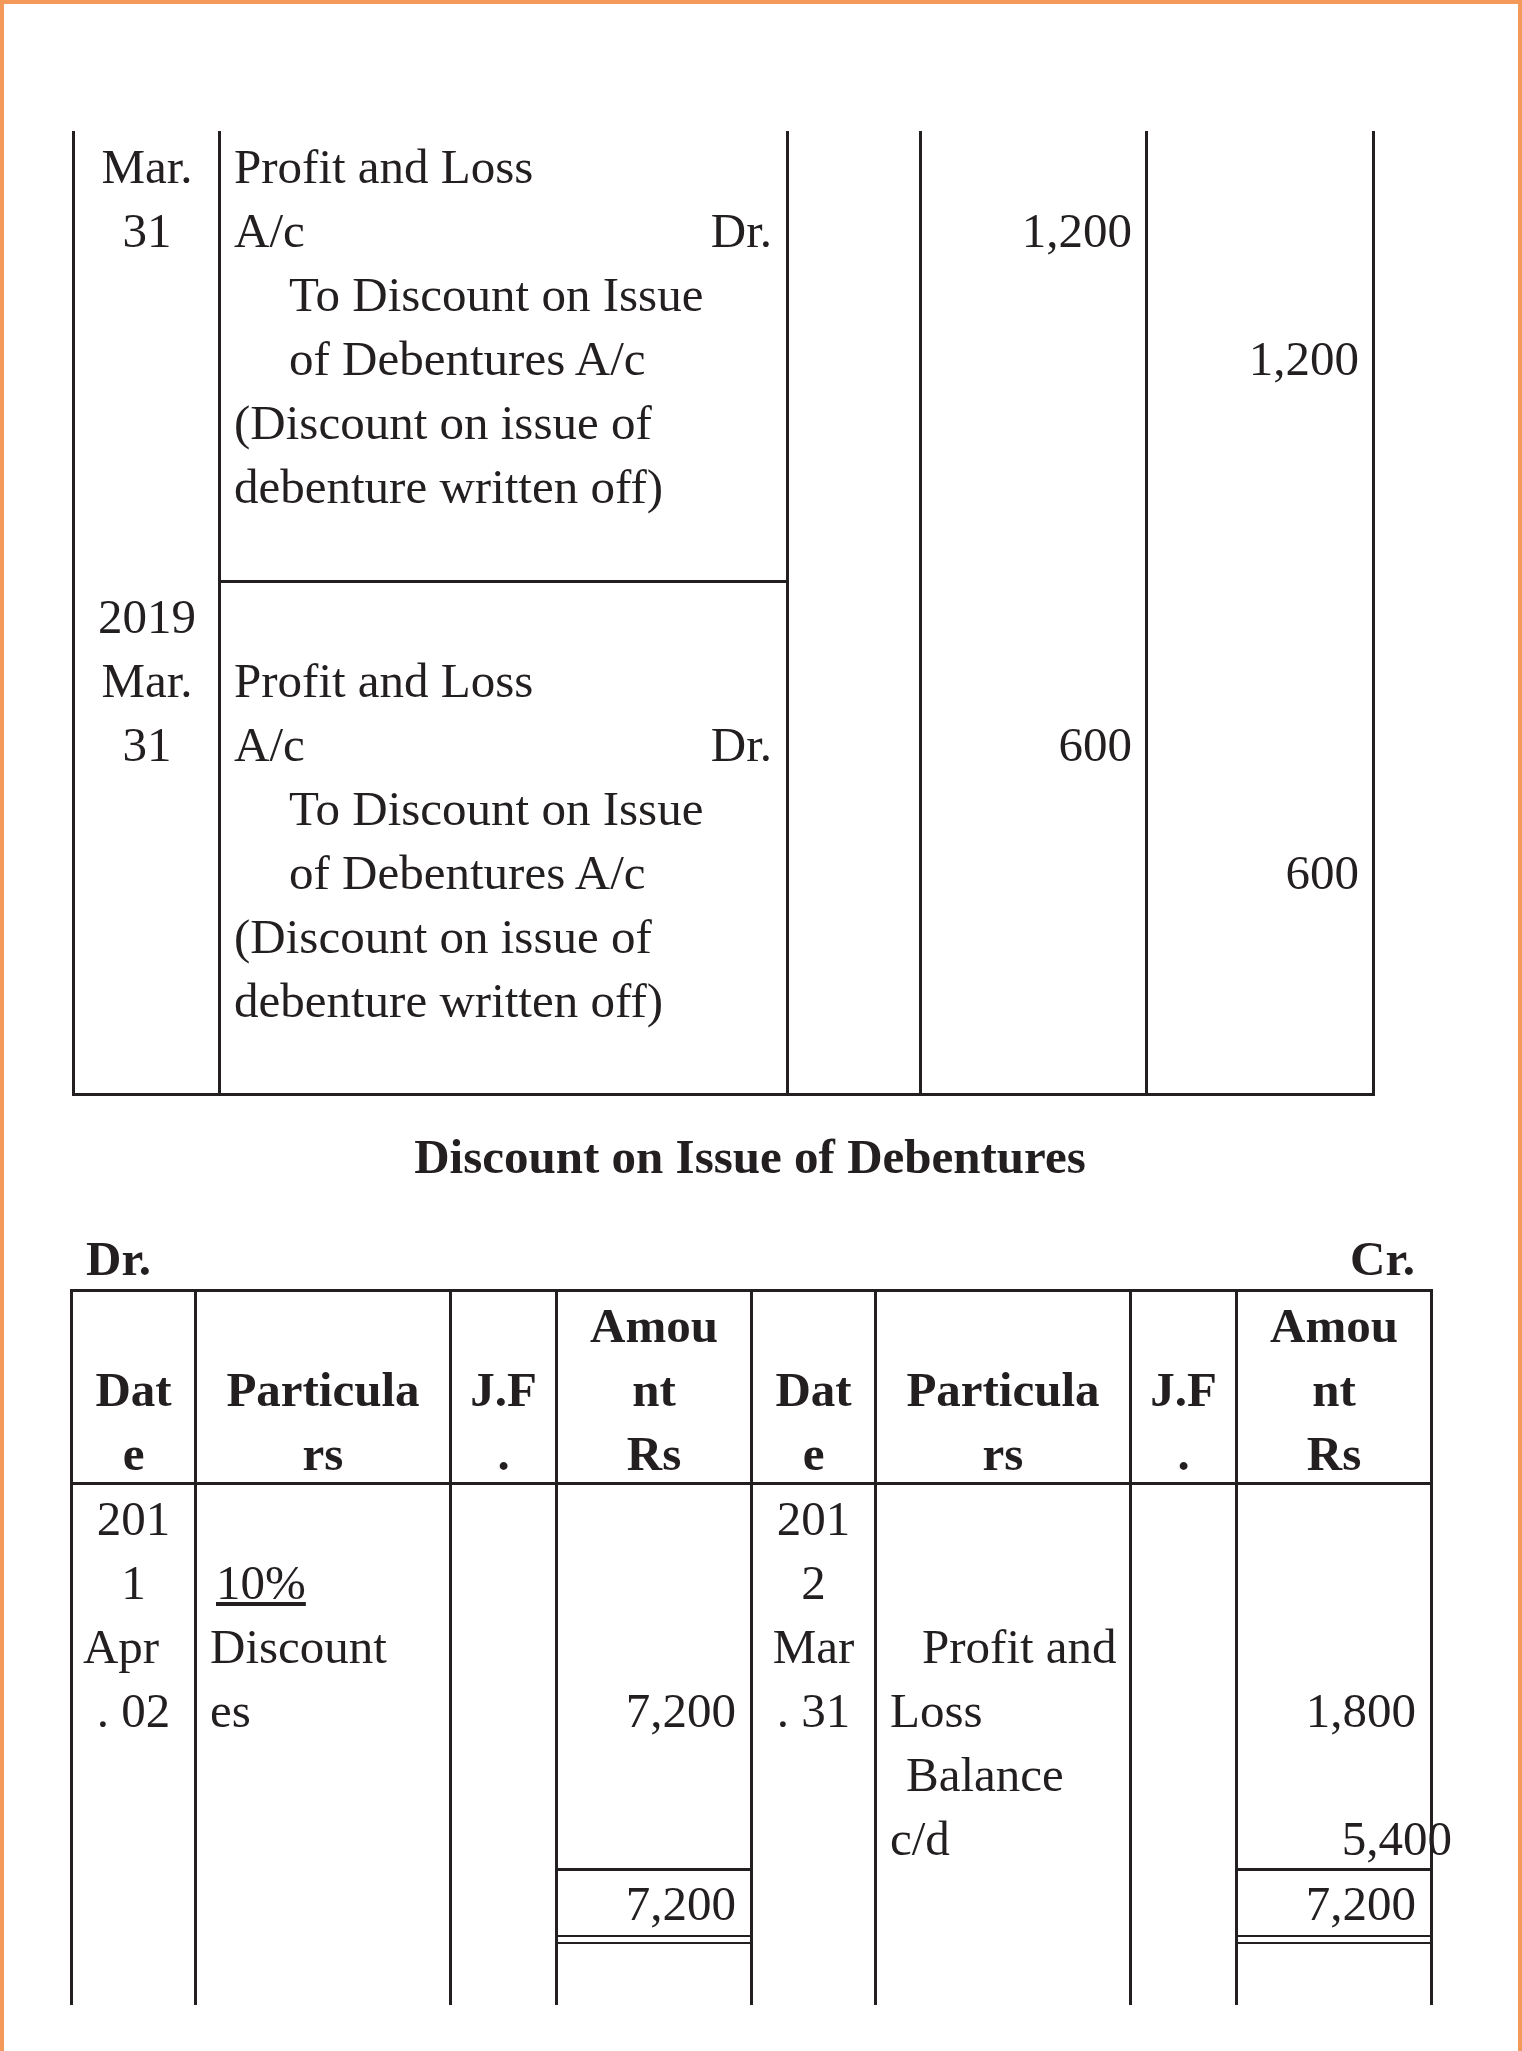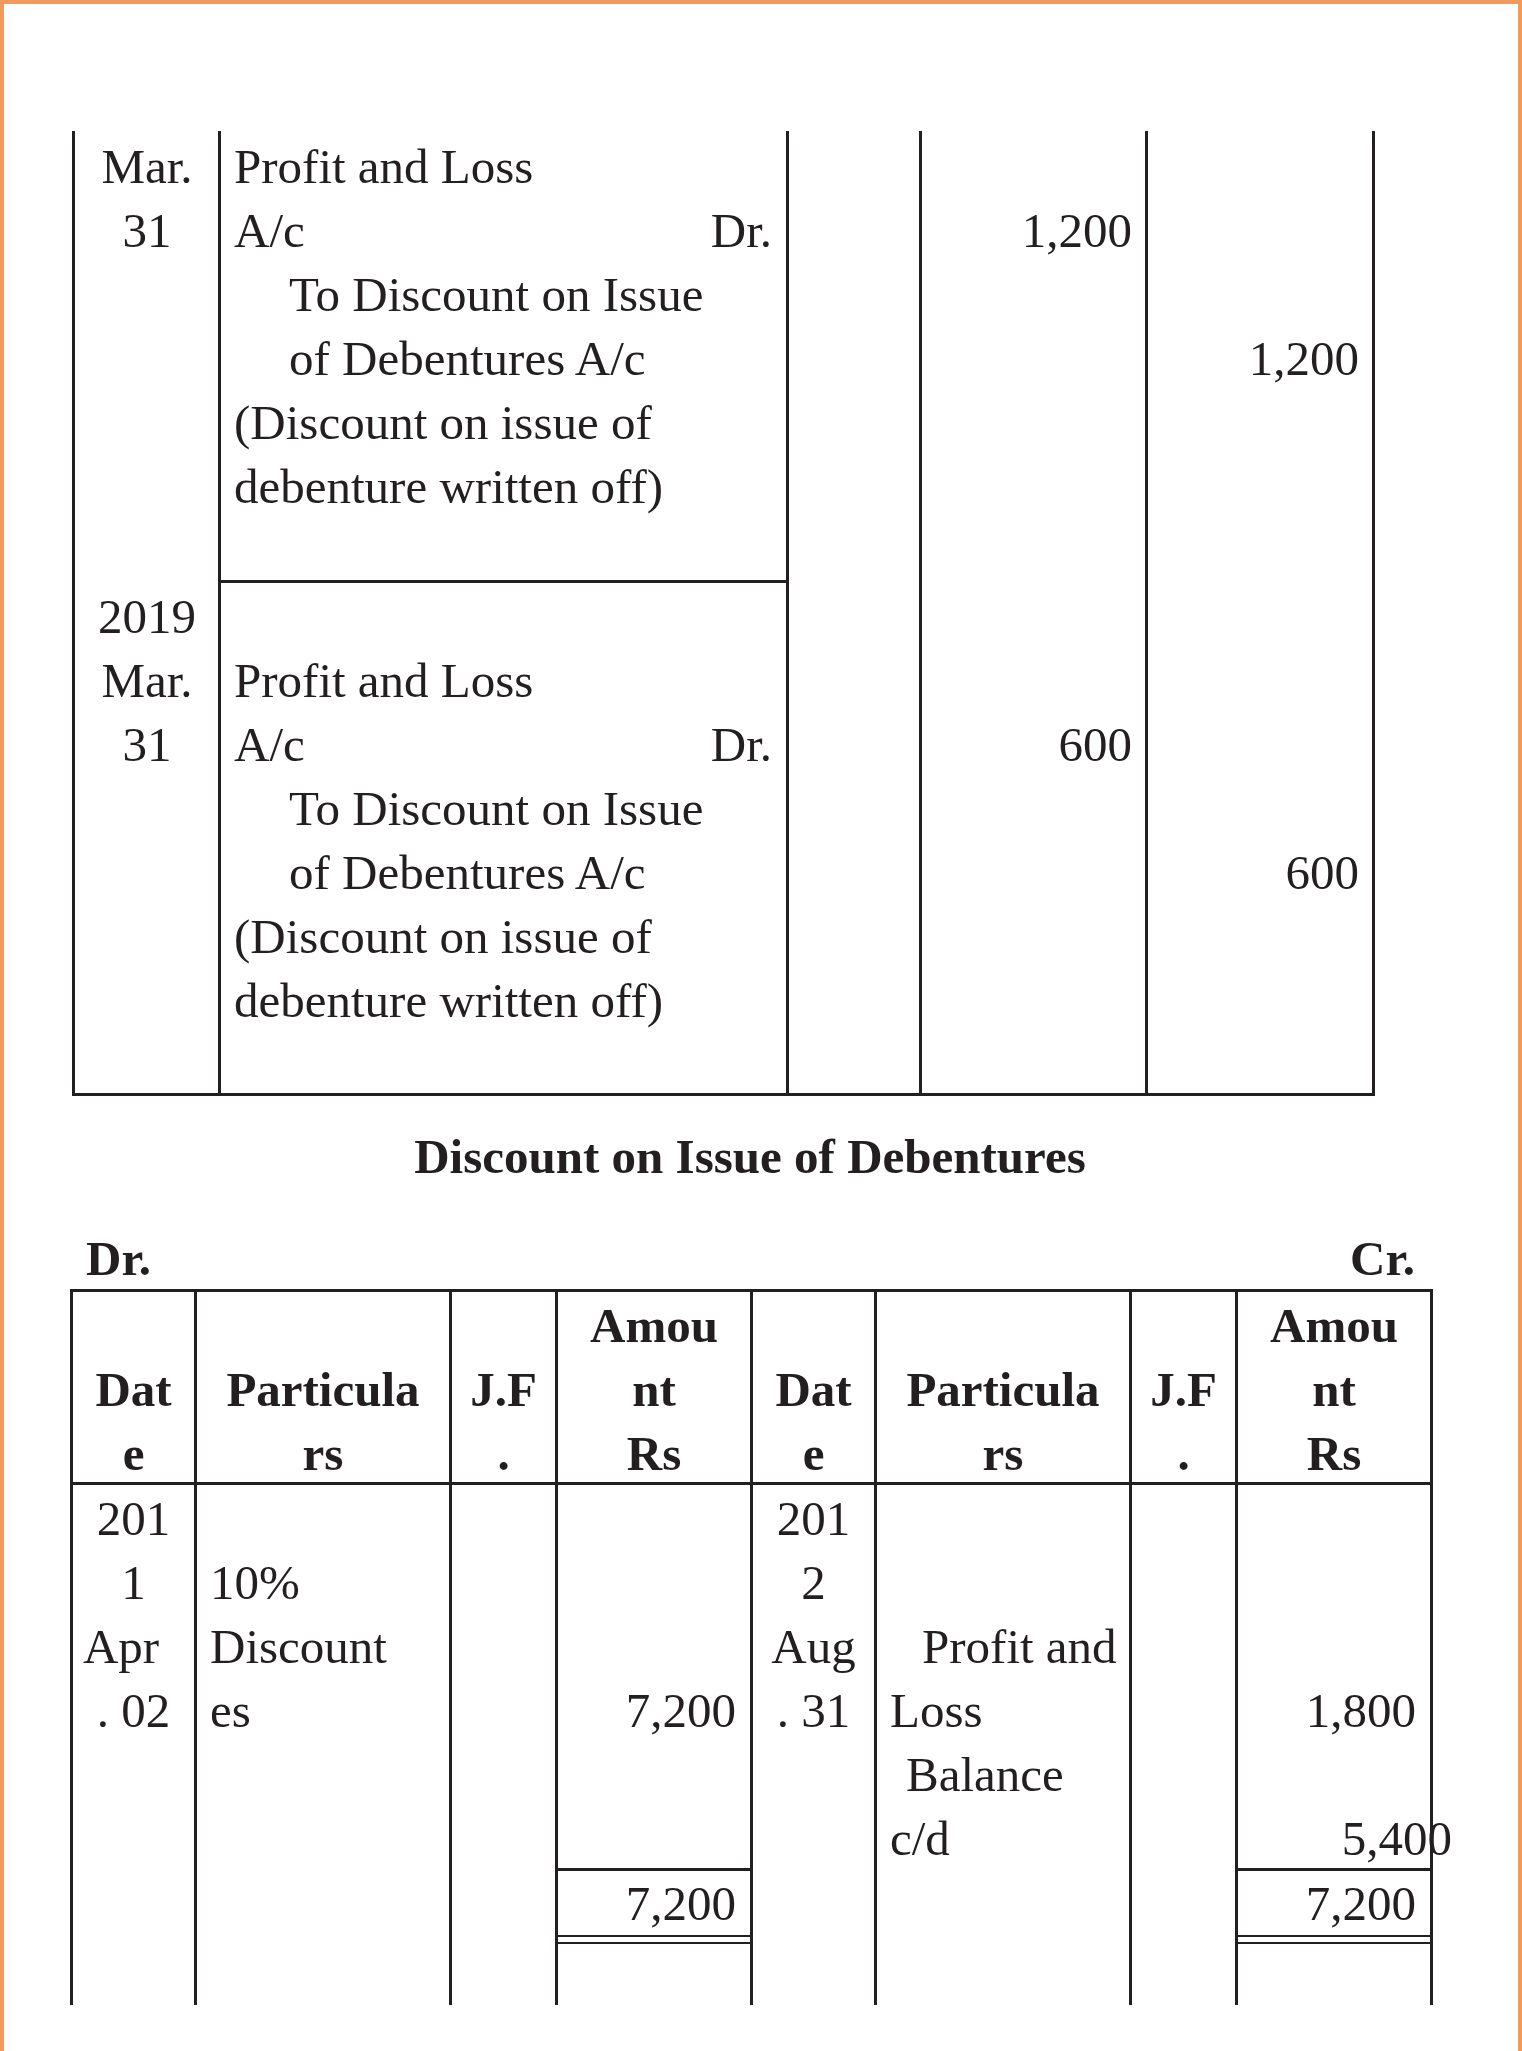--- a/index.html
+++ b/index.html
@@ -105,31 +105,31 @@
     <div class="t b c" style="left:1238px;top:1294px;width:192px;">Amou</div>
     <div class="t b c" style="left:1238px;top:1358px;width:192px;">nt</div>
     <div class="t b c" style="left:1238px;top:1422px;width:192px;">Rs</div>
   </div>
 
   <div>
     <div class="t c" style="left:73px;top:1487px;width:121px;">201</div>
     <div class="t c" style="left:73px;top:1551px;width:121px;">1</div>
     <div class="t c" style="left:73px;top:1615px;width:96px;">Apr</div>
     <div class="t c" style="left:73px;top:1679px;width:121px;">. 02</div>
-    <div class="t" style="left:210px;top:1551px;">10%</div>
+    <div class="t" style="left:216px;top:1551px;text-decoration:underline;">10%</div>
     <div class="t" style="left:210px;top:1615px;">Discount</div>
     <div class="t" style="left:210px;top:1679px;">es</div>
     <div class="t r" style="left:558px;top:1679px;width:178px;">7,200</div>
     <div class="t r" style="left:558px;top:1872px;width:178px;">7,200</div>
   </div>
 
   <div>
     <div class="t c" style="left:753px;top:1487px;width:121px;">201</div>
     <div class="t c" style="left:753px;top:1551px;width:121px;">2</div>
-    <div class="t c" style="left:753px;top:1615px;width:121px;">Aug</div>
+    <div class="t c" style="left:753px;top:1615px;width:121px;">Mar</div>
     <div class="t c" style="left:753px;top:1679px;width:121px;">. 31</div>
     <div class="t" style="left:890px;top:1615px;margin-left:32px;">Profit and</div>
     <div class="t" style="left:890px;top:1679px;">Loss</div>
     <div class="t" style="left:890px;top:1743px;margin-left:16px;">Balance</div>
     <div class="t" style="left:890px;top:1807px;">c/d</div>
     <div class="t r" style="left:1238px;top:1679px;width:178px;">1,800</div>
     <div class="t r" style="left:1238px;top:1807px;width:178px;padding-left:36px;">5,400</div>
     <div class="t r" style="left:1238px;top:1872px;width:178px;">7,200</div>
   </div>
 </div>

